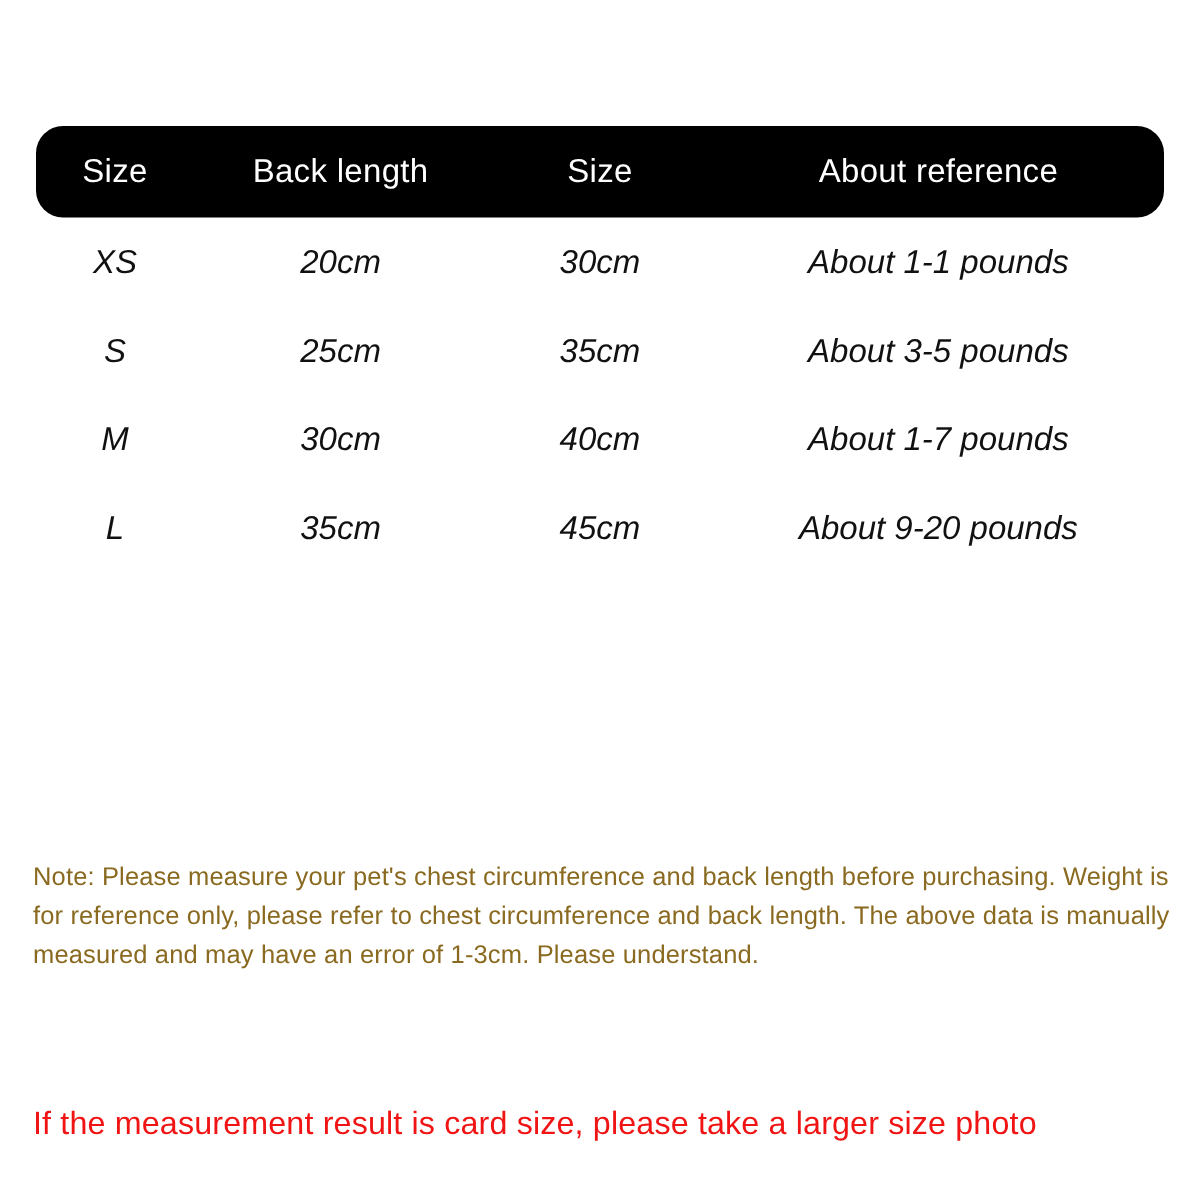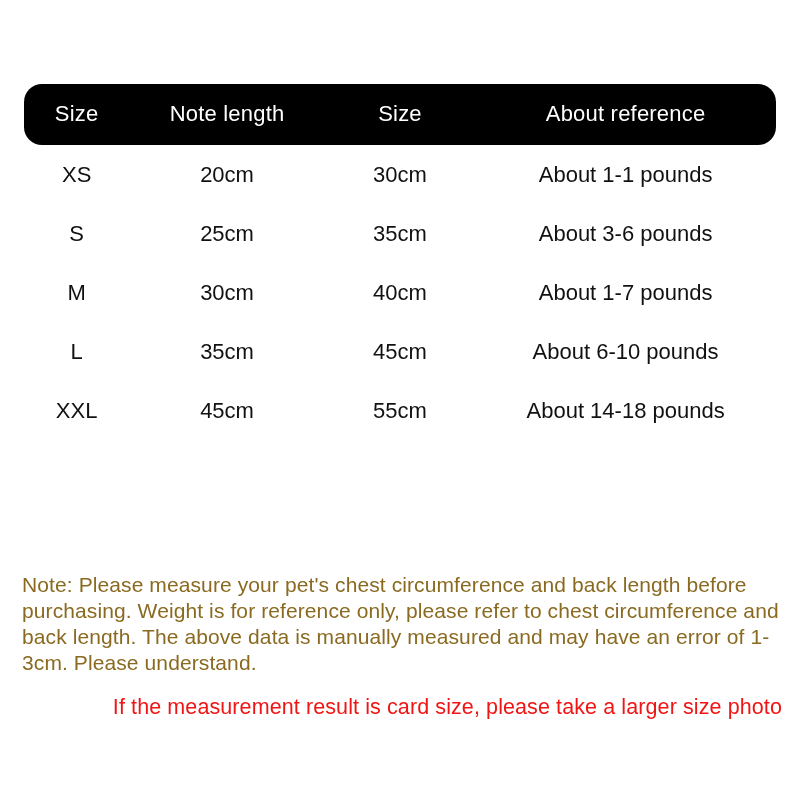--- a/index.html
+++ b/index.html
@@ -49,68 +49,68 @@
     text-align: center;
     letter-spacing: 0.2px;
   }
 
   table.chart tbody td {
     font-size: 22px;
     text-align: center;
     padding: 17px 0 16px 0;
     color: #111111;
     font-weight: normal;
+    font-style: italic;
   }
 
   col.c-size { width: 14%; }
   col.c-back { width: 26%; }
   col.c-bust { width: 20%; }
   col.c-weight { width: 40%; }
 
   .note {
     position: absolute;
     left: 22px;
     top: 572px;
     width: 760px;
     color: #8a6a20;
-    font-size: 21px;
+    font-size: 17px;
     line-height: 26px;
     letter-spacing: 0.1px;
   }
 
   .warning {
     position: absolute;
     left: 22px;
-    top: 694px;
+    top: 736px;
     width: 760px;
     color: #f01414;
     font-size: 21.5px;
     line-height: 26px;
     letter-spacing: 0.1px;
-    text-align: right;
   }
 </style>
 </head>
 <body>
 
 <div class="page">
 
   <div class="size-table">
     <div class="header-wrap">
       <table class="chart">
         <colgroup>
           <col class="c-size">
           <col class="c-back">
           <col class="c-bust">
           <col class="c-weight">
         </colgroup>
         <thead>
           <tr>
             <th>Size</th>
-            <th>Note length</th>
+            <th>Back length</th>
             <th>Size</th>
             <th>About reference</th>
           </tr>
         </thead>
       </table>
     </div>
 
     <table class="chart">
       <colgroup>
         <col class="c-size">
@@ -122,39 +122,33 @@
         <tr>
           <td>XS</td>
           <td>20cm</td>
           <td>30cm</td>
           <td>About 1-1 pounds</td>
         </tr>
         <tr>
           <td>S</td>
           <td>25cm</td>
           <td>35cm</td>
-          <td>About 3-6 pounds</td>
+          <td>About 3-5 pounds</td>
         </tr>
         <tr>
           <td>M</td>
           <td>30cm</td>
           <td>40cm</td>
           <td>About 1-7 pounds</td>
         </tr>
         <tr>
           <td>L</td>
           <td>35cm</td>
           <td>45cm</td>
-          <td>About 6-10 pounds</td>
-        </tr>
-        <tr>
-          <td>XXL</td>
-          <td>45cm</td>
-          <td>55cm</td>
-          <td>About 14-18 pounds</td>
+          <td>About 9-20 pounds</td>
         </tr>
       </tbody>
     </table>
   </div>
 
   <div class="note">Note: Please measure your pet's chest circumference and back length before purchasing. Weight is for reference only, please refer to chest circumference and back length. The above data is manually measured and may have an error of 1-3cm. Please understand.</div>
 
   <div class="warning">If the measurement result is card size, please take a larger size photo</div>
 
 </div>

